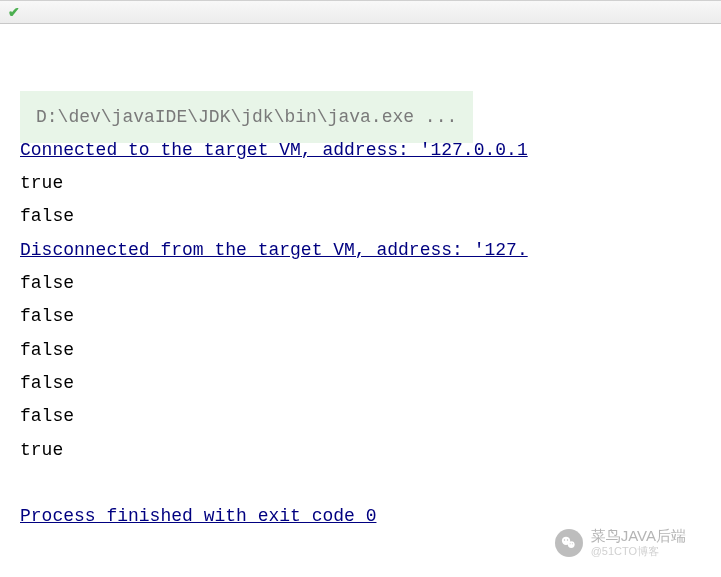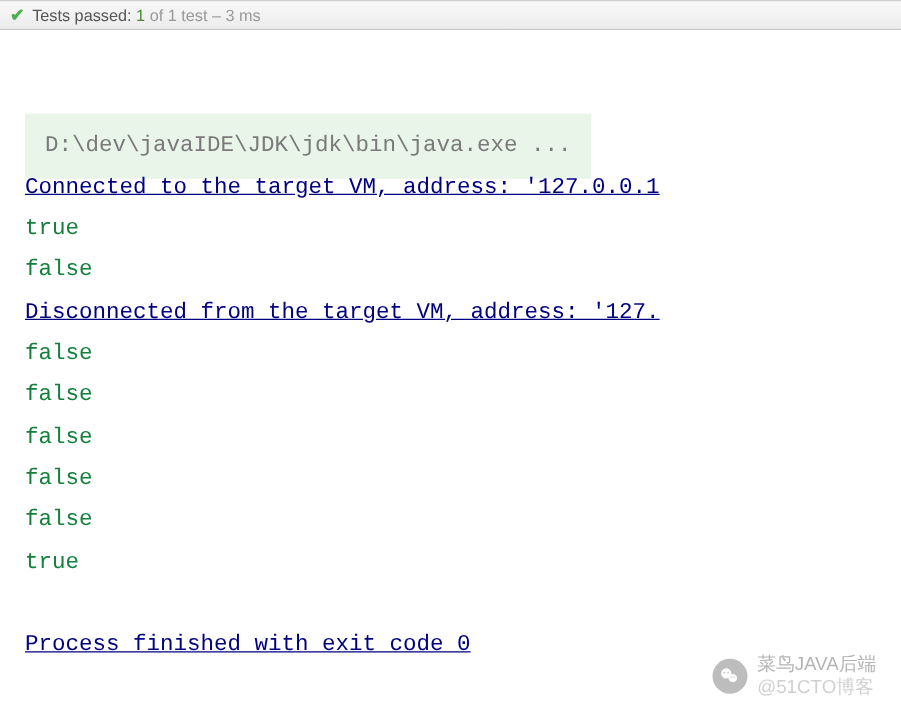--- a/index.html
+++ b/index.html
@@ -56,26 +56,26 @@
       padding: 16px;
     }
     .line {
       display: block;
     }
     .blue-text {
       color: #000080;
       text-decoration: underline;
     }
     .black-text {
-      color: #15803d;
+      color: #000000;
     }
     .watermark {
       position: absolute;
       bottom: 18px;
-      right: 20px;
+      right: 35px;
       display: flex;
       align-items: center;
       gap: 8px;
       opacity: 0.55;
     }
     .watermark-logo {
       width: 28px;
       height: 28px;
       border-radius: 50%;
       background: #888;
@@ -87,33 +87,29 @@
       width: 18px;
       height: 18px;
     }
     .watermark-text {
       font-size: 15px;
       color: #777;
       font-family: "Microsoft YaHei", sans-serif;
       line-height: 1.1;
     }
     .watermark-sub {
-      font-size: 15px;
+      font-size: 11px;
       color: #aaa;
     }
   </style>
 </head>
 <body>
 
 <div class="status-bar">
   <span class="check-icon">✔</span>
-  <span>
-    <span class="status-label">Tests passed:</span>
-    <span class="status-passed">1</span><span class="status-rest"> of 1 test – 3 ms</span>
-  </span>
 </div>
 
 <div class="console">
   <span class="line"><span class="cmd-line">D:\dev\javaIDE\JDK\jdk\bin\java.exe ...</span></span><span id="console-lines"><span class="line blue-text">Connected to the target VM, address: '127.0.0.1</span><span class="line black-text">true</span><span class="line black-text">false</span><span class="line blue-text">Disconnected from the target VM, address: '127.</span><span class="line black-text">false</span><span class="line black-text">false</span><span class="line black-text">false</span><span class="line black-text">false</span><span class="line black-text">false</span><span class="line black-text">true</span><span class="line black-text">&nbsp;</span><span class="line blue-text">Process finished with exit code 0</span></span>
 </div>
 
 <div class="watermark">
   <div class="watermark-logo">
     <svg viewBox="0 0 24 24" fill="#fff">
       <circle cx="8" cy="9" r="5.5" fill="#fff"></circle>

